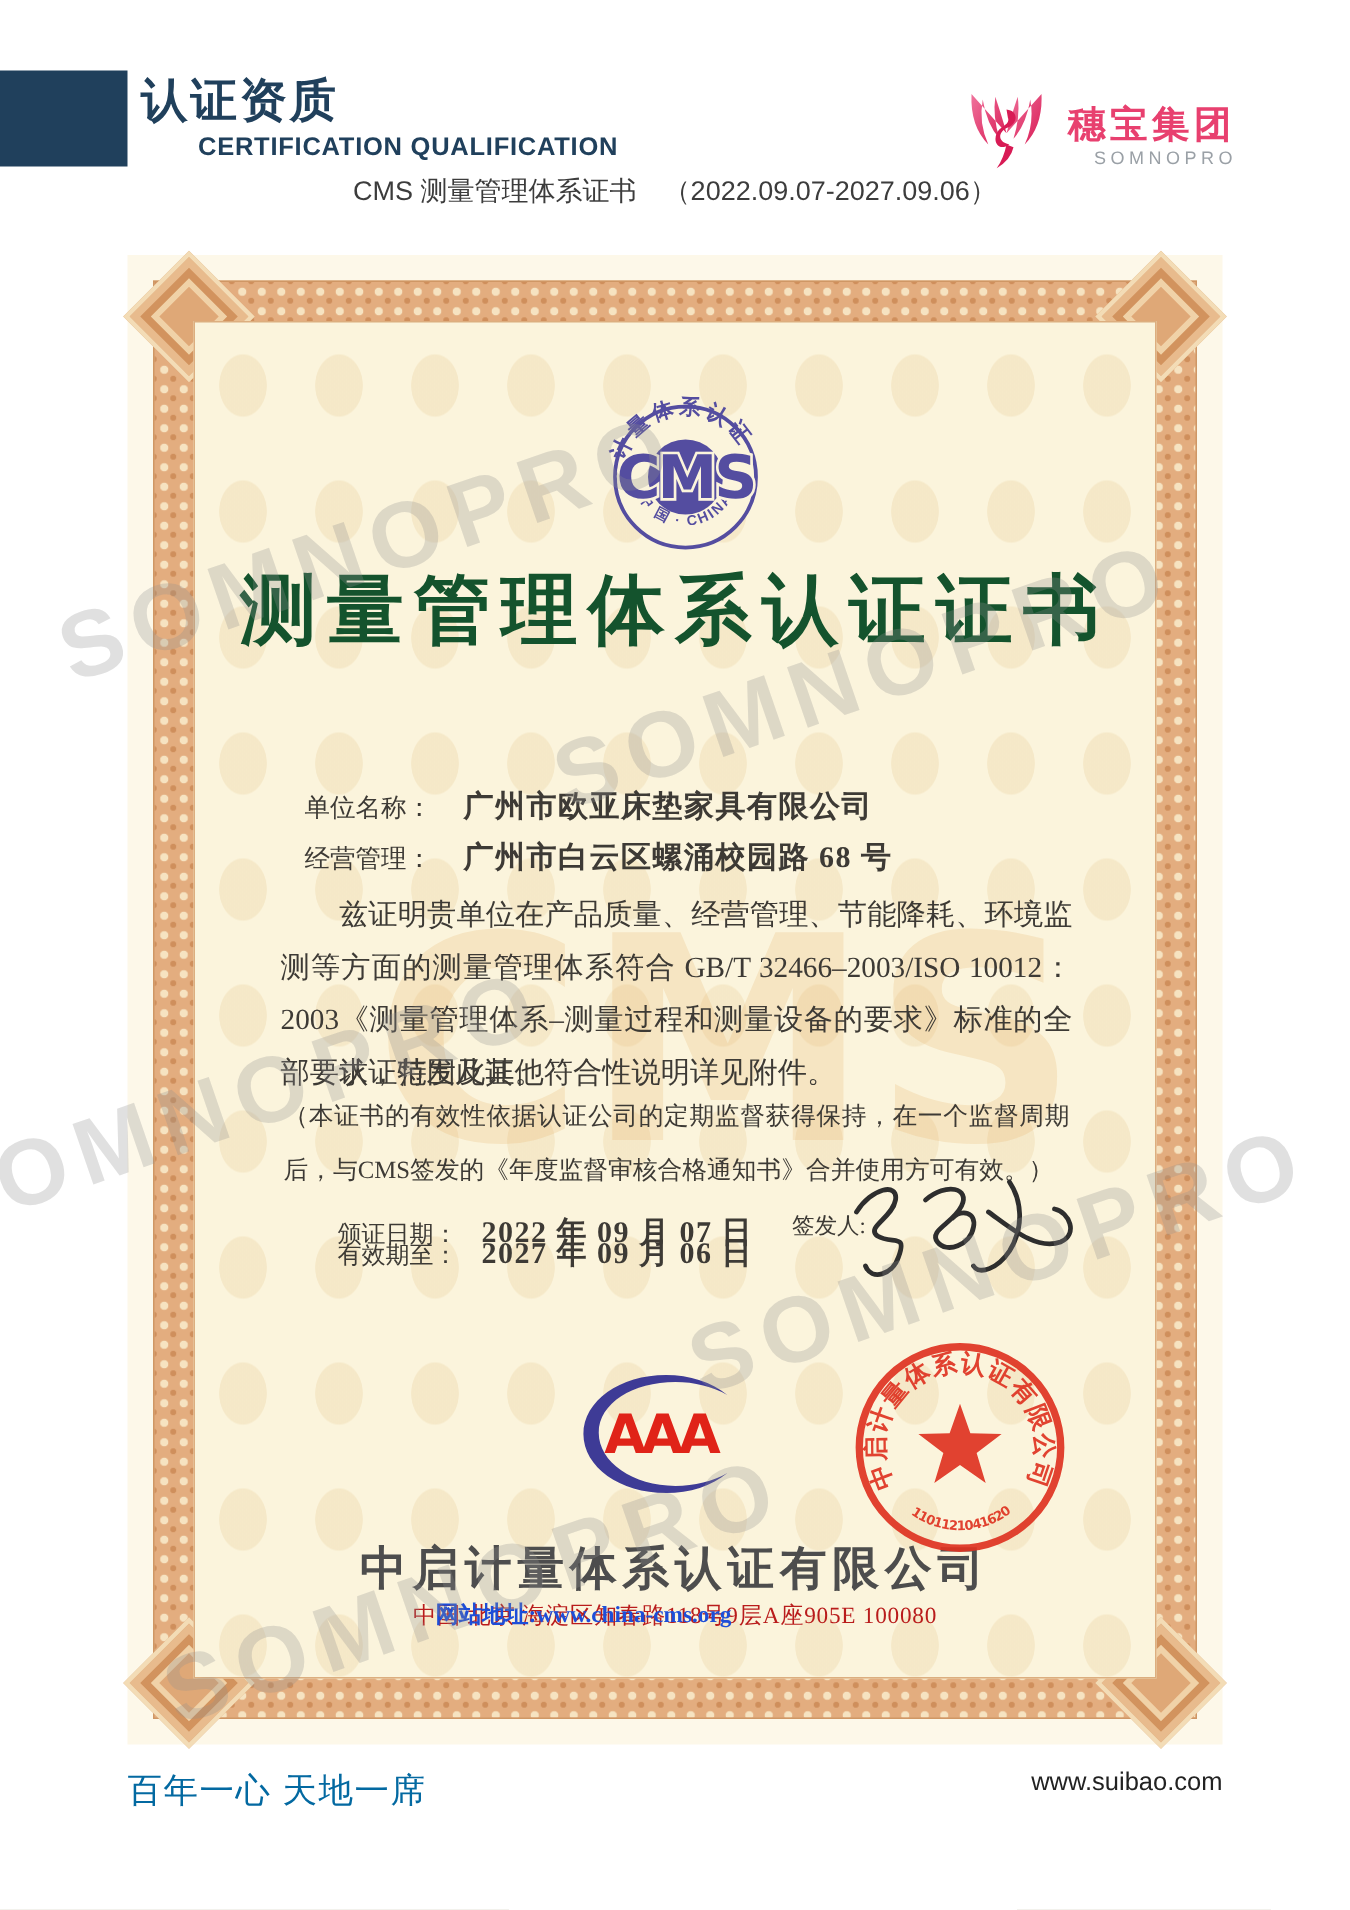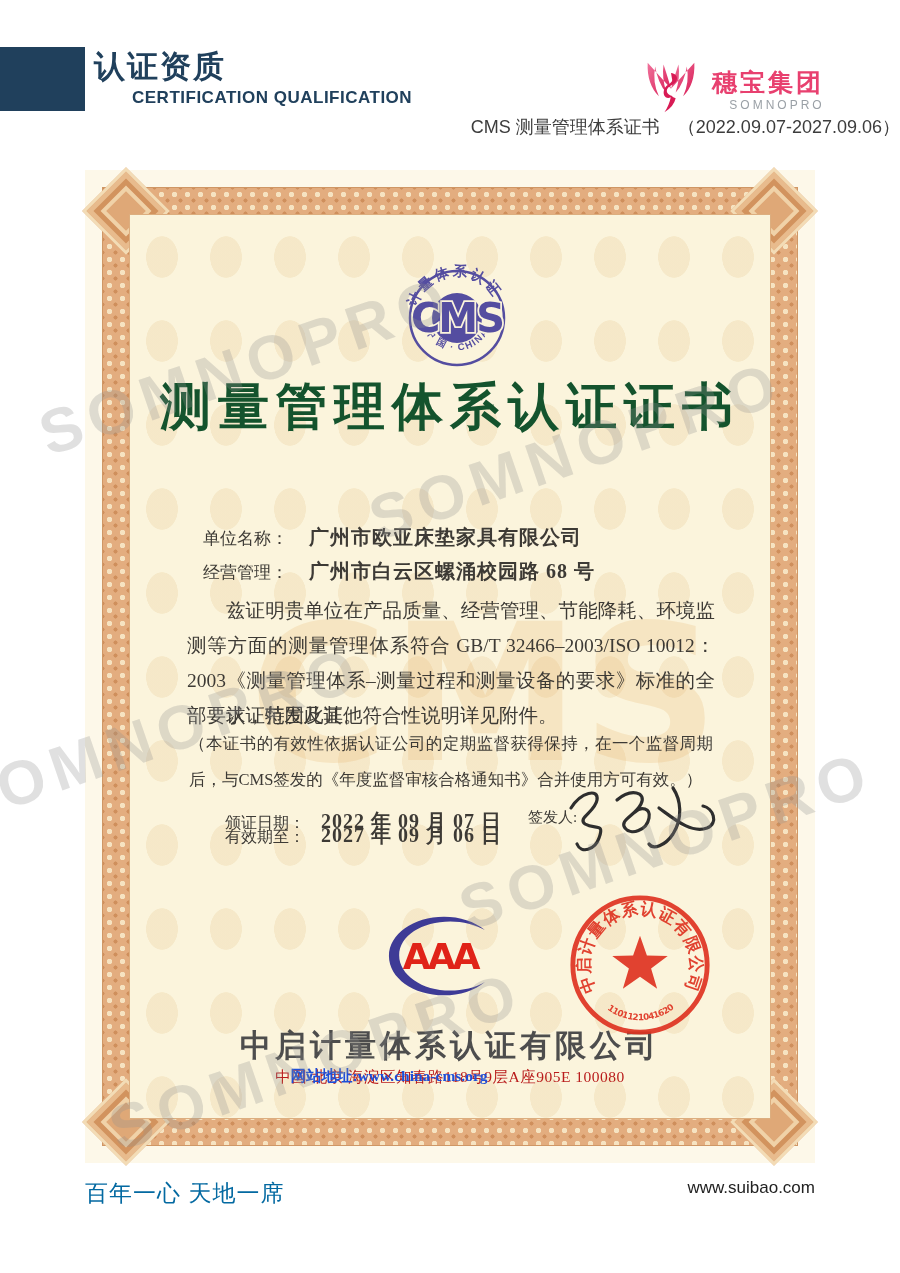--- a/index.html
+++ b/index.html
@@ -3,21 +3,21 @@
 <meta charset="utf-8">
 <style>
   html,body{margin:0;padding:0;background:#e9e9e9;}
   .page{position:relative;width:900px;height:1273px;background:#ffffff;overflow:hidden;
         font-family:"Liberation Sans",sans-serif;}
 
   
   .hdr-block{position:absolute;left:0;top:47px;width:85px;height:64px;background:#20405c;}
   .hdr-title{position:absolute;left:94px;top:46px;font-size:31px;font-weight:bold;color:#20405c;letter-spacing:2px;}
   .hdr-sub{position:absolute;left:94px;top:88px;font-size:17px;font-weight:bold;color:#20405c;letter-spacing:0.5px;margin-left:38px;}
-  .page-subtitle{position:absolute;left:0;top:115px;width:900px;text-align:right;
+  .page-subtitle{position:absolute;left:0;top:115px;width:900px;text-align:center;
         font-size:18px;color:#3c3c3c;}
 
   
   .brand{position:absolute;left:640px;top:58px;width:220px;height:60px;}
   .brand-bird{position:absolute;left:0;top:0;width:62px;height:56px;}
   .brand-cn{position:absolute;left:72px;top:8px;font-size:25px;color:#e8406f;letter-spacing:3px;font-weight:bold;}
   .brand-en{position:absolute;left:72px;top:40px;width:130px;text-align:center;font-size:12px;color:#9aa0a6;letter-spacing:3px;}
 
   
   .cert{position:absolute;left:85px;top:170px;width:730px;height:993px;background:#fdf8e9;}

